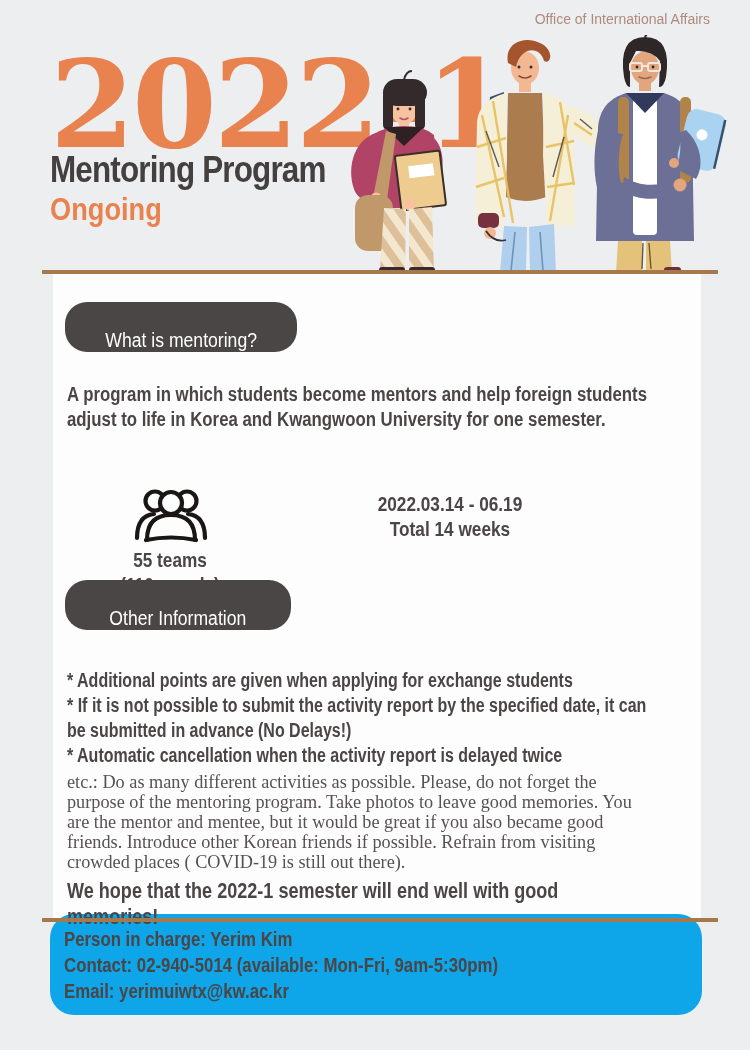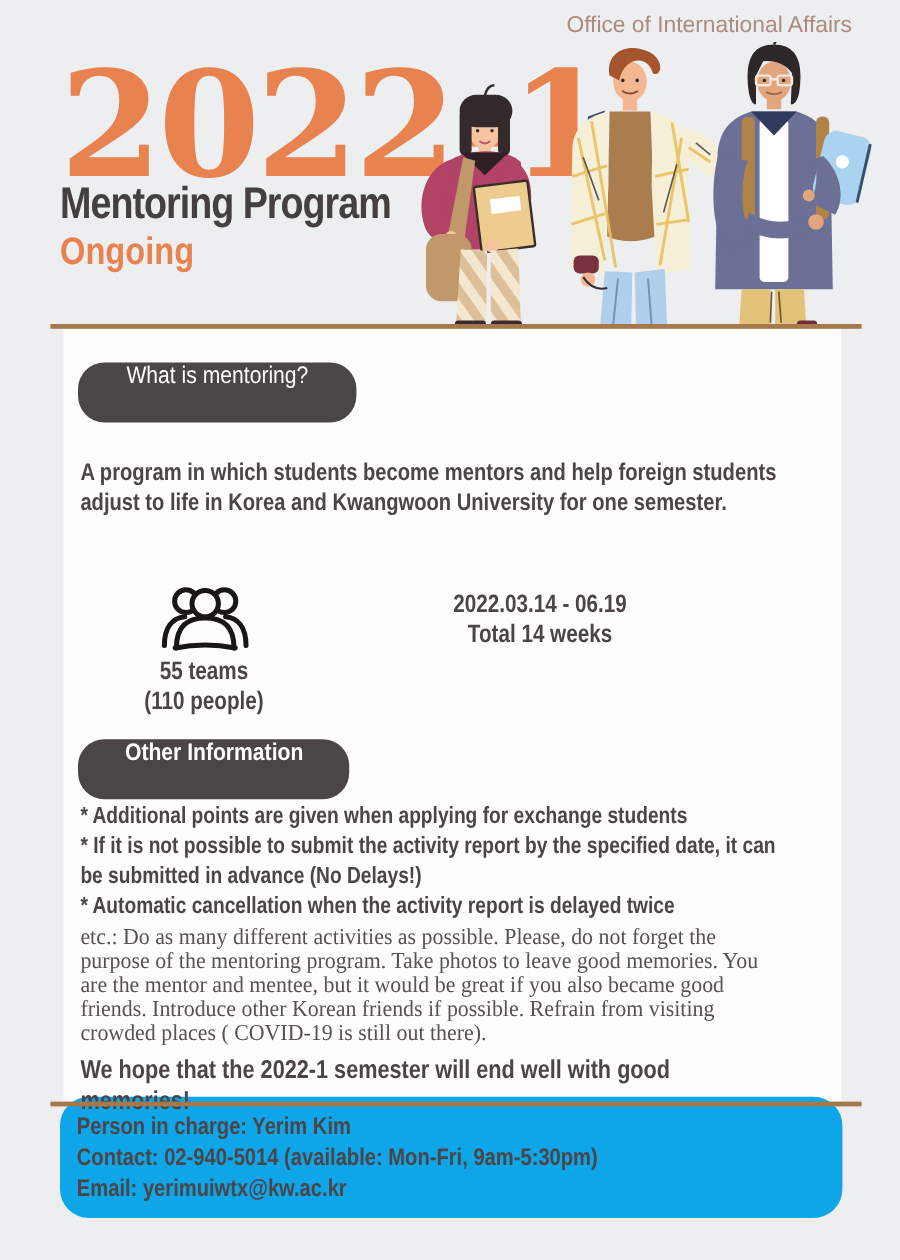--- a/index.html
+++ b/index.html
@@ -2,21 +2,21 @@
 <html><head>
 <meta charset="utf-8">
 <style>
   html,body { margin:0; padding:0; background:#edeef0; }
   .poster {
     position:relative; width:750px; height:1050px; overflow:hidden;
     background:#edeef0; font-family:"Liberation Sans", sans-serif;
     color:#4b4546;
   }
   
-  .office { position:absolute; top:11px; right:40px; font-size:19px; color:#ad8b7e; }
+  .office { position:absolute; top:11px; right:40px; font-size:14px; color:#ad8b7e; }
   .year {
     position:absolute; left:50px; top:49px; font-family:"DejaVu Serif", serif;
     font-weight:bold; font-size:122px; line-height:110px; letter-spacing:-3px;
     color:#e8824e; white-space:nowrap;
   }
   .program {
     position:absolute; left:50px; top:150px; font-size:37px; line-height:40px;
     font-weight:bold; letter-spacing:-1px; color:#454040; white-space:nowrap;
     transform:scaleX(0.85); transform-origin:0 0;
   }
@@ -26,28 +26,28 @@
     transform:scaleX(0.85); transform-origin:0 0;
   }
   .students { position:absolute; left:330px; top:35px; width:405px; height:238px; z-index:4; }
   
   .panel { position:absolute; left:53px; top:272px; width:648px; height:646px; background:#fdfdfe; z-index:1; }
   .hline { position:absolute; left:42px; width:676px; height:4px; background:#a5794b; z-index:5; }
   .line1 { top:270px; } .line2 { top:918px; }
   
   .badge {
     position:absolute; height:50px; background:#4a4646; border-radius:22px;
-    display:flex; align-items:flex-start; justify-content:center; color:#fff;
+    display:flex; align-items:flex-end; justify-content:center; color:#fff;
     font-size:20px; z-index:3;
   }
   .badge span { transform:scaleX(0.88); transform-origin:center; white-space:nowrap; }
   .b-what { left:65px; top:302px; width:232px; }
   .b-teams { left:63px; top:425px; width:226px; }
   .b-duration { left:338px; top:425px; width:223px; }
-  .b-other { left:65px; top:616px; width:226px;font-weight:bold; }
+  .b-other { left:65px; top:580px; width:226px; }
   
   .tblock { position:absolute; z-index:3; font-weight:bold; color:#4b4546; }
   .cond { transform:scaleX(0.84); transform-origin:0 0; }
   .cond82 { transform:scaleX(0.82); transform-origin:0 0; }
   .line { white-space:nowrap; }
   .what-desc { left:67px; top:382px; font-size:20px; line-height:25px; }
   .bullets { left:67px; top:668px; font-size:19.5px; line-height:25px; }
   .centered { text-align:center; transform:scaleX(0.82); transform-origin:center top; }
   .teams-count  { left:64px; top:548px; width:212px; font-size:21px; }
   .teams-people { left:64px; top:573px; width:212px; font-size:21px; }

